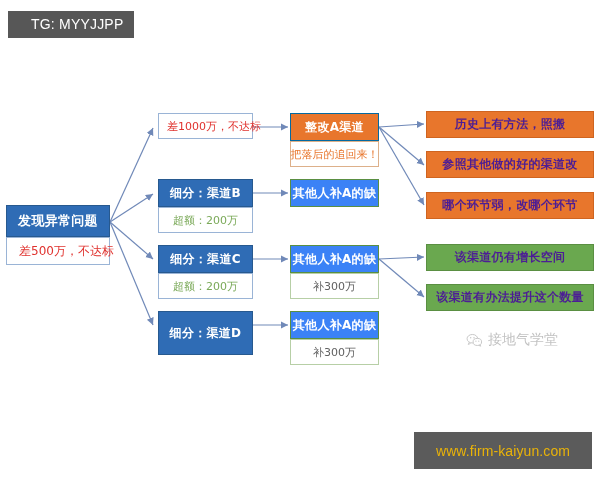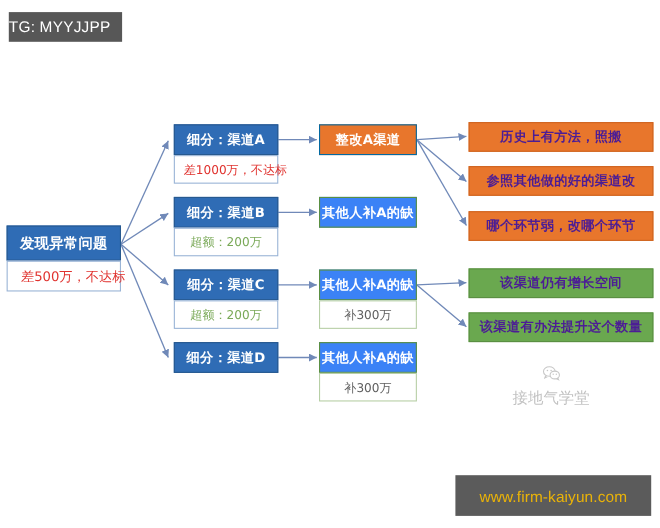--- a/index.html
+++ b/index.html
@@ -8,38 +8,37 @@
     font-family:"DejaVu Sans","Liberation Sans",sans-serif;
     overflow:hidden;position:relative;
   }
   #canvas{position:absolute;left:0;top:0;width:600px;height:480px;}
 
   
   .tg-badge{
     position:absolute;left:8px;top:11px;
     background:#575757;color:#ffffff;
     font-size:14px;letter-spacing:.2px;
-    padding:5px 11px 6px 0;
+    padding:5px 11px 6px 23px;
     font-family:"Liberation Sans",sans-serif;
     white-space:nowrap;
   }
   .footer-url{
     position:absolute;left:414px;top:432px;width:178px;height:37px;
     background:#5b5b5b;color:#eab308;
     display:flex;align-items:center;justify-content:center;
     font-size:14px;letter-spacing:.1px;
     font-family:"Liberation Sans",sans-serif;
   }
 
   
   .watermark{
     position:absolute;left:466px;top:331px;
     display:flex;align-items:center;gap:5px;
     opacity:.55;
-    flex-direction:column;
   }
   .wm-icon{width:17px;height:17px;flex:0 0 auto;}
   .wm-text{
     font-size:14px;color:#8f8f8f;white-space:nowrap;
     font-family:"DejaVu Sans",sans-serif;
   }
 
   
   svg.links{position:absolute;left:0;top:0;width:600px;height:480px;pointer-events:none;}
 
@@ -114,40 +113,40 @@
       <path d="M379,259 L424,297"></path>
     </g>
   </svg>
 
   <div class="node blue" style="left:6px;top:205px;width:104px;text-align:center;">
     <div class="head" style="height:32px;font-size:13px;">发现异常问题</div>
     <div class="sub txt-red" style="height:28px;font-size:12px;">差500万，不达标</div>
   </div>
 
   <div class="node blue" style="left:158px;top:113px;width:95px;">
-    <div class="head" style="height:28px;font-size:12px;">细分：渠道A</div>
     <div class="sub txt-red" style="height:26px;font-size:11px;">差1000万，不达标</div>
   </div>
 
   <div class="node blue" style="left:158px;top:179px;width:95px;">
     <div class="head" style="height:28px;font-size:12px;">细分：渠道B</div>
     <div class="sub txt-green" style="height:26px;font-size:11px;">超额：200万</div>
   </div>
 
   <div class="node blue" style="left:158px;top:245px;width:95px;">
     <div class="head" style="height:28px;font-size:12px;">细分：渠道C</div>
     <div class="sub txt-green" style="height:26px;font-size:11px;">超额：200万</div>
   </div>
 
   <div class="node blue" style="left:158px;top:311px;width:95px;">
-    <div class="head" style="height:28px;font-size:12px;">细分：渠道D</div>
+    <div class="head" style="height:44px;font-size:12px;">细分：渠道D</div>
   </div>
 
   <div class="node orange" style="left:290px;top:113px;width:89px;">
     <div class="head" style="height:28px;font-size:12px;">整改A渠道</div>
+    <div class="sub txt-orange" style="height:26px;font-size:11px;">把落后的追回来！</div>
   </div>
 
   <div class="node green" style="left:290px;top:179px;width:89px;">
     <div class="head" style="height:28px;font-size:12px;">其他人补A的缺</div>
   </div>
 
   <div class="node green" style="left:290px;top:245px;width:89px;">
     <div class="head" style="height:28px;font-size:12px;">其他人补A的缺</div>
     <div class="sub txt-gray" style="height:26px;font-size:11px;">补300万</div>
   </div>

